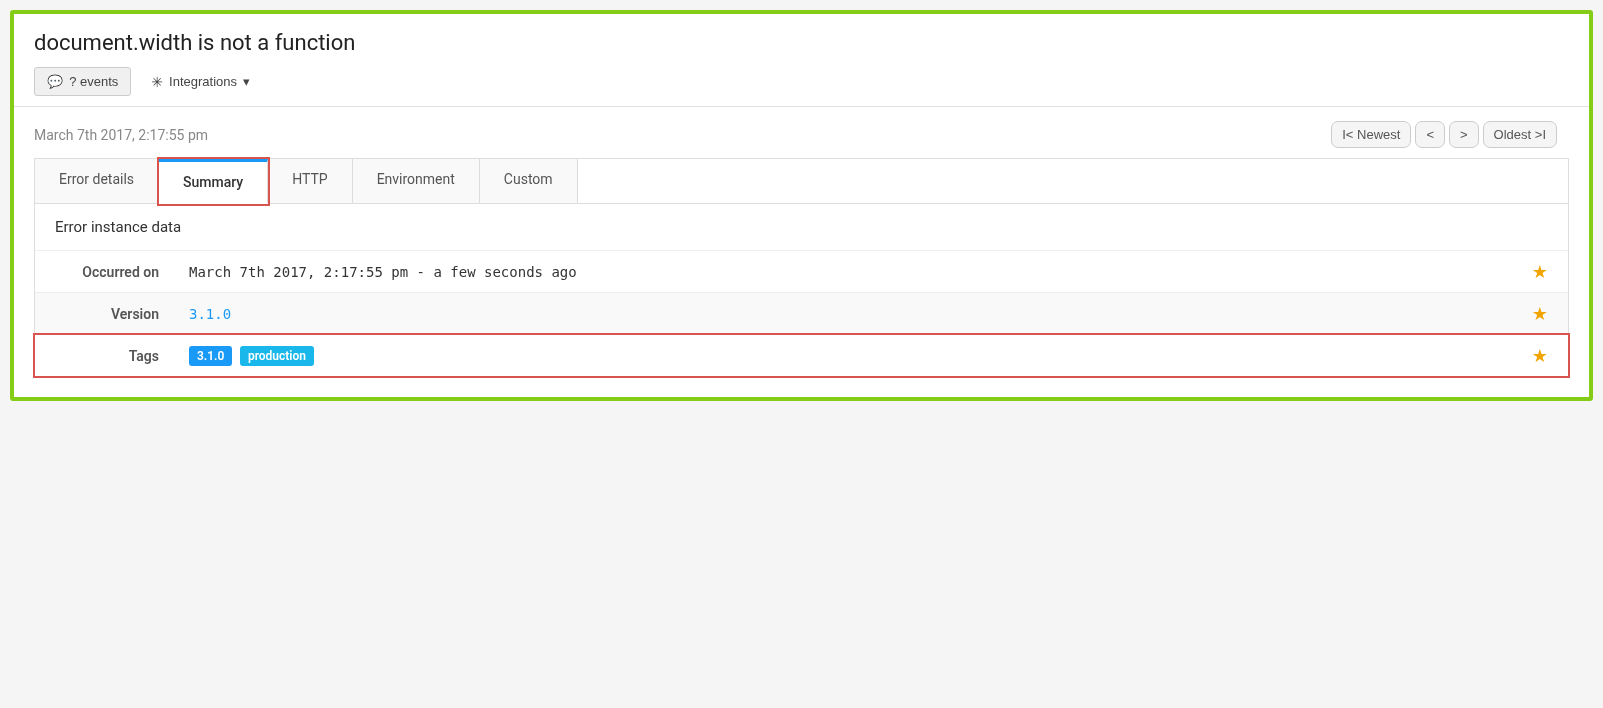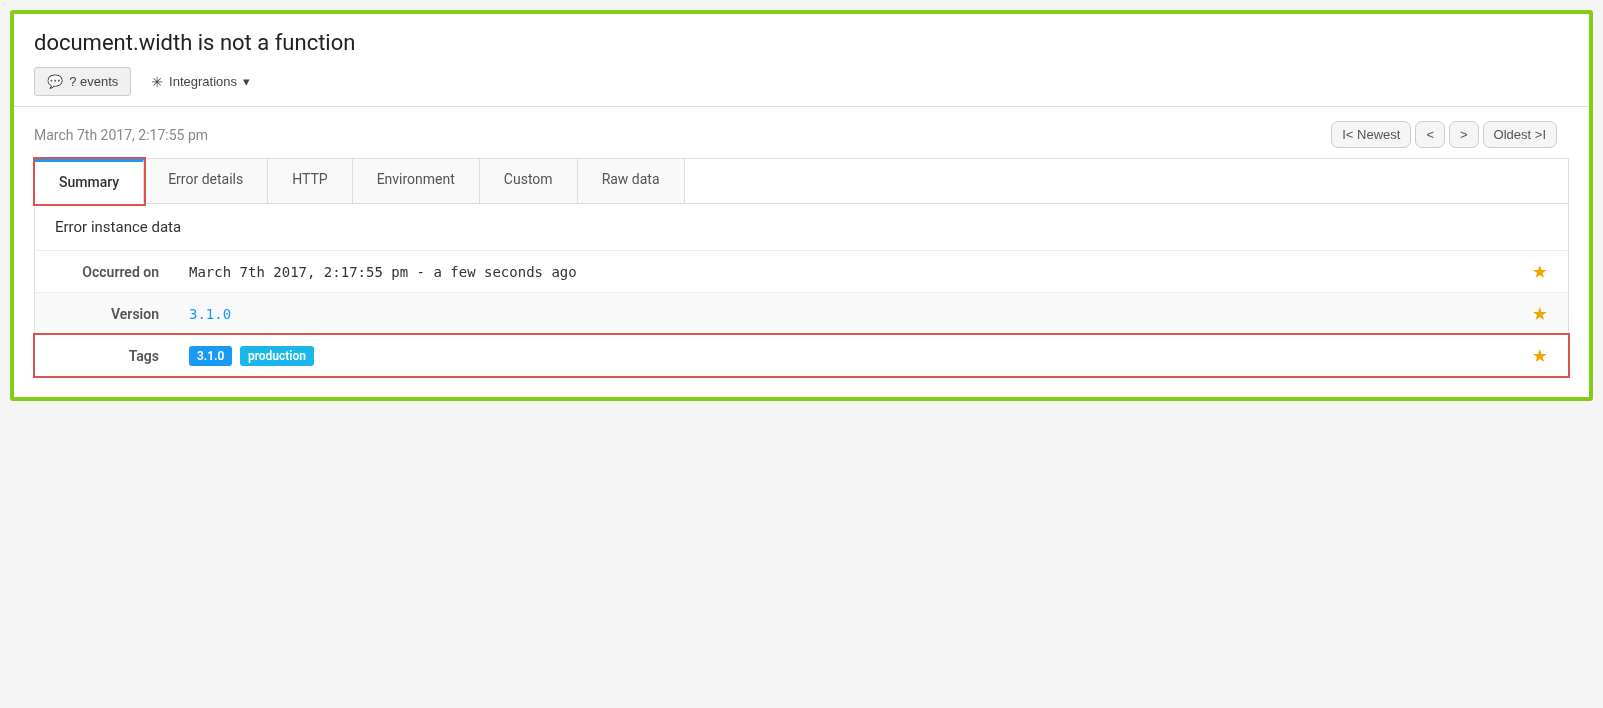--- a/index.html
+++ b/index.html
@@ -203,26 +203,25 @@
       <span class="date-label">March 7th 2017, 2:17:55 pm</span>
       <div class="nav-buttons">
         <button class="nav-btn">I&lt; Newest</button>
         <button class="nav-btn">&lt;</button>
         <button class="nav-btn">&gt;</button>
         <button class="nav-btn">Oldest &gt;I</button>
       </div>
     </div>
 
     <div class="tabs-container">
+      <div class="tab">Error details</div>
       <div class="tab active">Summary</div>
-      <div class="tab">Error details</div>
       <div class="tab">HTTP</div>
       <div class="tab">Environment</div>
       <div class="tab">Custom</div>
-      <div class="tab">Raw data</div>
     </div>
 
     <div class="data-section">
       <div class="section-title">Error instance data</div>
       <table class="data-table">
         <tbody>
 
           <tr class="data-row">
             <td class="data-label">Occurred on</td>
             <td class="data-value">March 7th 2017, 2:17:55 pm - a few seconds ago</td>

